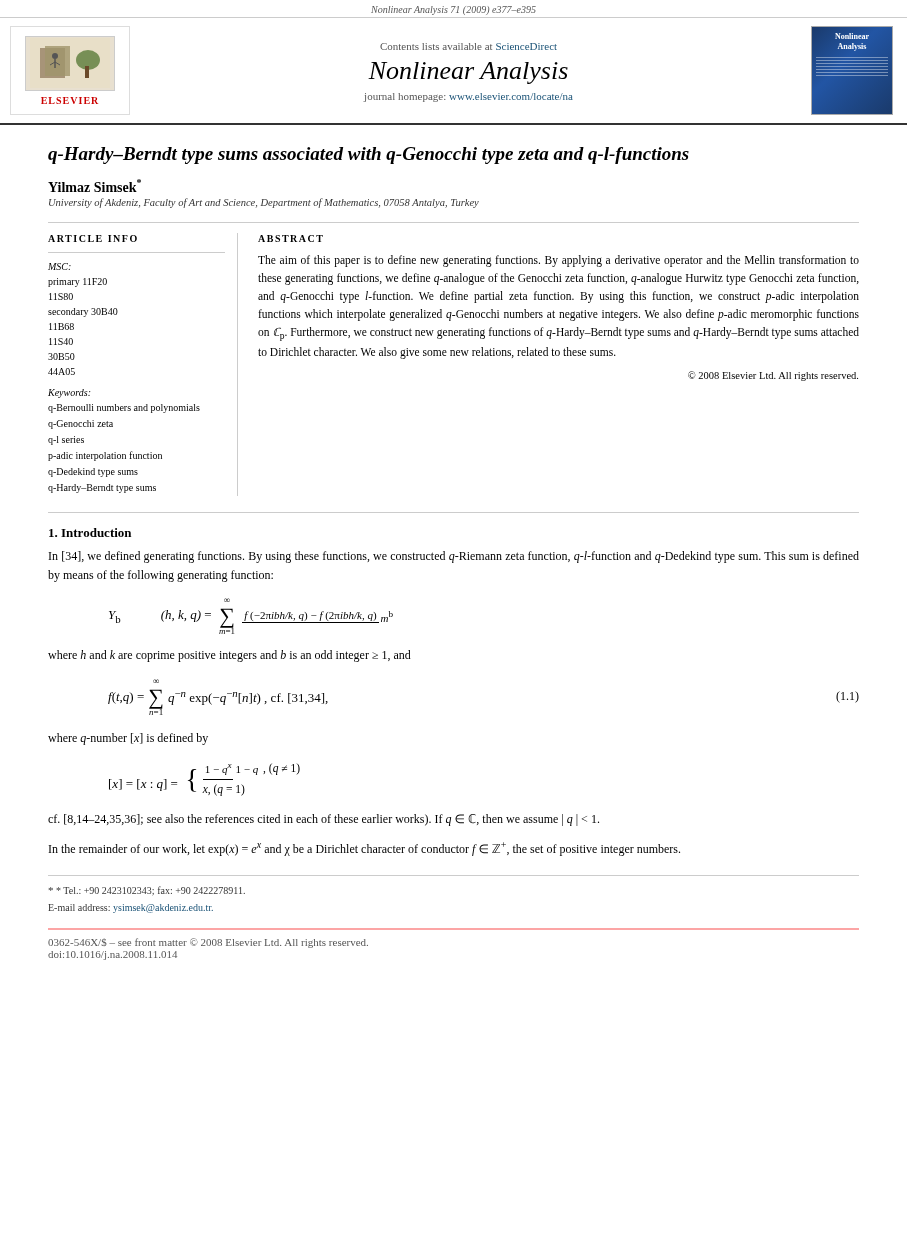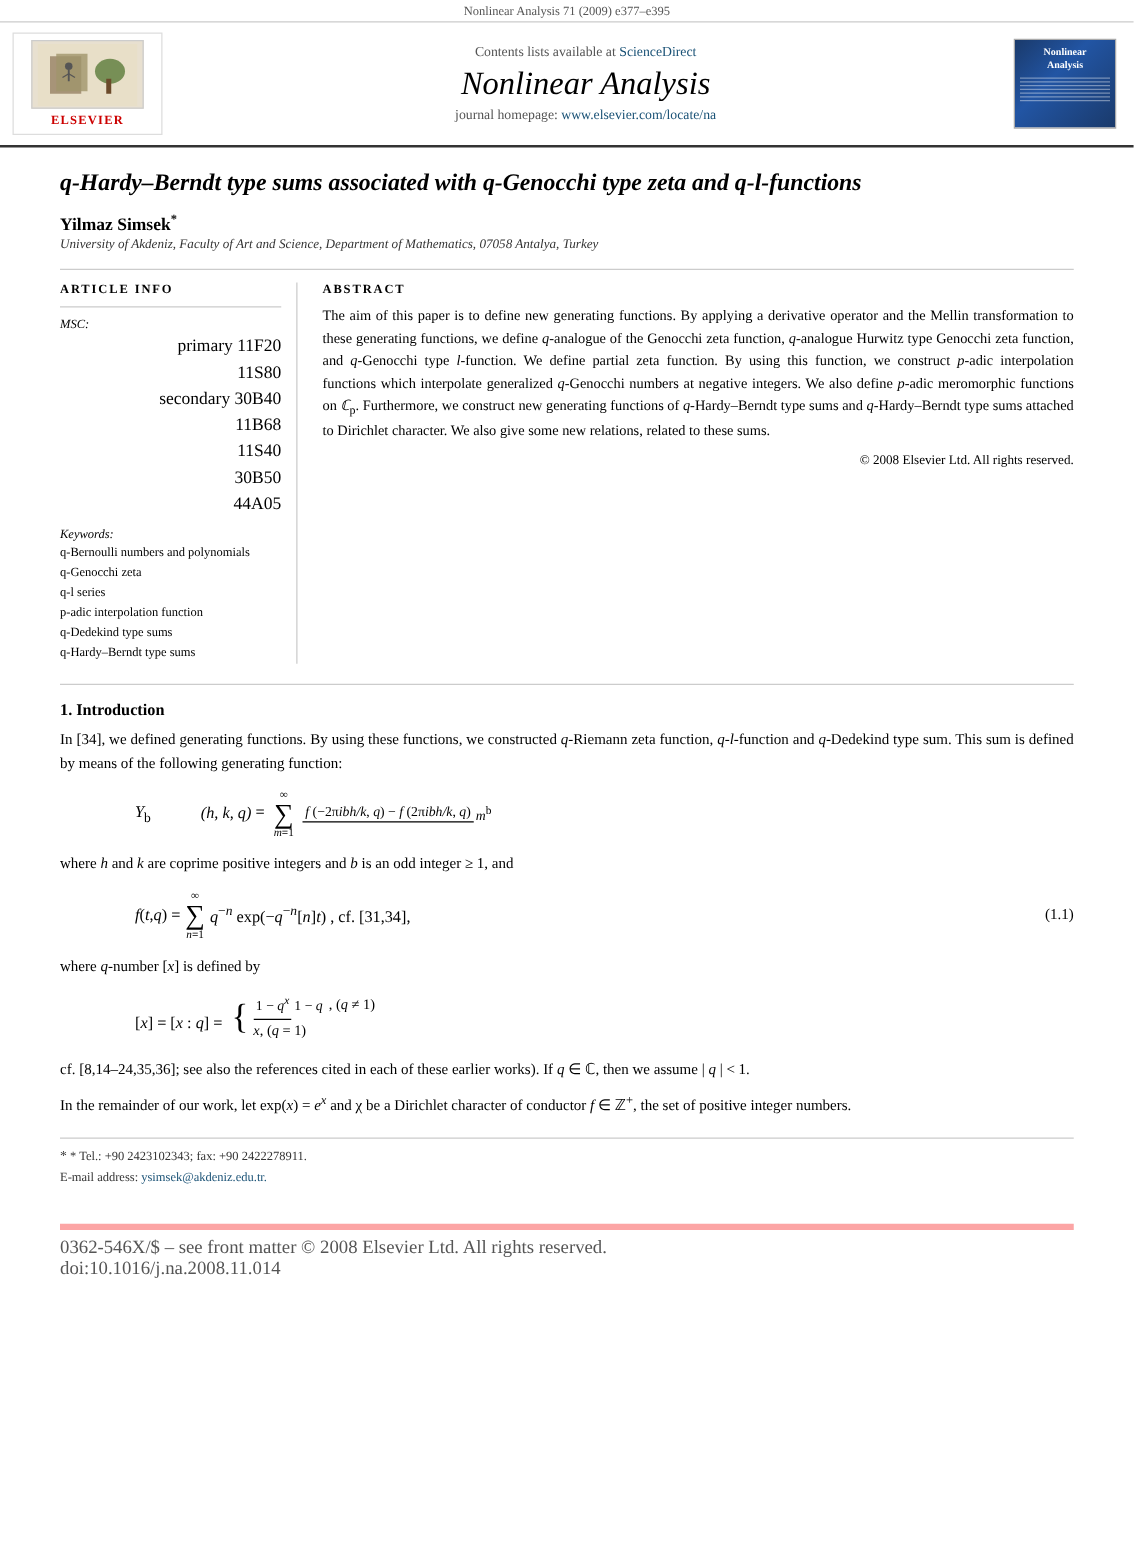--- a/index.html
+++ b/index.html
@@ -12,20 +12,21 @@
       min-height: 1238px;
     }
 
     
     .journal-ref-bar {
       text-align: center;
       font-size: 10px;
       color: #555;
       padding: 4px 0 2px 0;
       border-bottom: 1px solid #ccc;
+      font-style: italic;
     }
 
     
     .journal-header {
       display: flex;
       align-items: stretch;
       border-bottom: 2px solid #333;
       padding: 8px 10px;
       gap: 10px;
     }
@@ -80,21 +81,21 @@
     }
     .journal-header .cover-image {
       width: 90px;
       display: flex;
       flex-direction: column;
       align-items: center;
       justify-content: center;
     }
     .cover-box {
       width: 82px;
-      height: 72px;
+      height: 89px;
       background: linear-gradient(135deg, #1a3a6b 0%, #2255a4 40%, #1a3a6b 100%);
       border: 1px solid #aaa;
       display: flex;
       flex-direction: column;
       align-items: center;
       justify-content: flex-start;
       padding: 5px 4px;
       color: white;
     }
     .cover-box .cover-title {
@@ -172,23 +173,22 @@
       text-transform: uppercase;
       margin-bottom: 6px;
     }
     .article-info .section-label {
       font-style: italic;
       font-size: 10px;
       margin-top: 6px;
       margin-bottom: 2px;
     }
     .article-info .info-text {
-      font-size: 14px;
+      font-size: 10px;
       line-height: 1.5;
-      text-align: right;
     }
     .article-info .keywords-label {
       font-style: italic;
       font-size: 10px;
       margin-top: 8px;
       margin-bottom: 2px;
     }
     .kw-item {
       font-size: 10px;
       line-height: 1.6;
@@ -316,24 +316,24 @@
       font-size: 10px;
       line-height: 1.6;
       color: #333;
     }
     .footer-note .star {
       font-size: 11px;
     }
 
     
     .bottom-bar {
-      border-top: 5px solid #fca5a5;
-      margin-top: 28px;
+      border-top: 2px solid #fca5a5;
+      margin-top: 12px;
       padding-top: 6px;
-      font-size: 15px;
+      font-size: 11px;
       color: #555;
     }
 
     .formula-row {
       display: flex;
       align-items: center;
       justify-content: space-between;
       margin: 12px 0;
     }
     .formula-left {

